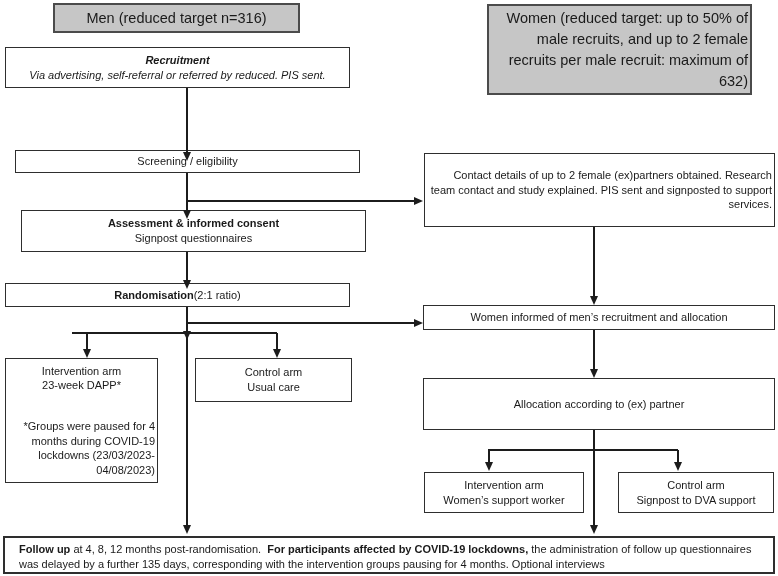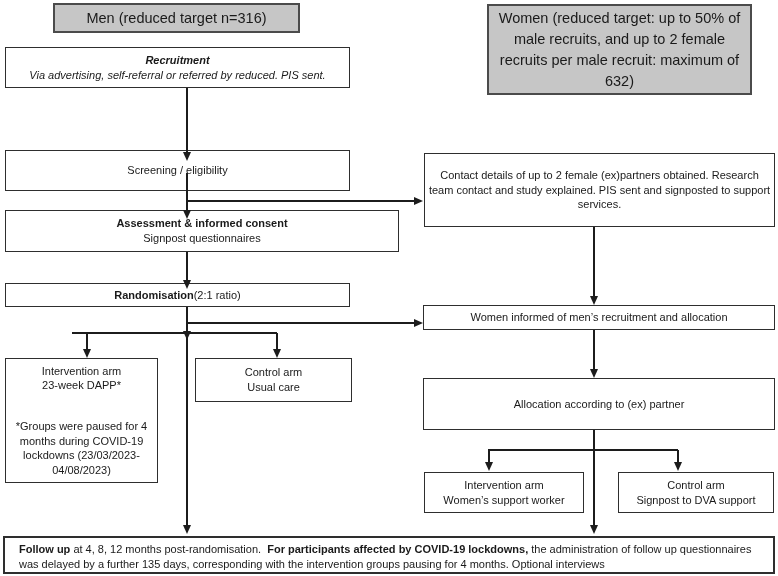--- a/index.html
+++ b/index.html
@@ -3,21 +3,21 @@
 <meta charset="utf-8">
 <style>
   html,body{margin:0;padding:0;background:#ffffff;}
   #stage{
     position:relative;width:778px;height:576px;background:#ffffff;
     font-family:"Liberation Sans", sans-serif;color:#1a1a1a;overflow:hidden;
   }
   .box{
     position:absolute;background:#ffffff;border:1px solid #2e2e2e;box-sizing:border-box;
     display:flex;flex-direction:column;align-items:center;justify-content:center;
-    text-align:center;font-size:11px;line-height:1.33;z-index:2;padding:2px 2px;
+    text-align:right;font-size:11px;line-height:1.33;z-index:2;padding:2px 2px;
   }
   .gray{
     background:#c6c6c6;border:2px solid #4b4b4b;font-size:14.5px;line-height:21px;
   }
   .b{font-weight:bold;}
   .followup{
     display:block;text-align:left;border-width:2px;white-space:pre-wrap;
     padding:4px 14px;line-height:14.5px;
   }
   .note{margin-top:26px;}
@@ -35,23 +35,23 @@
 
   <div class="box gray" style="left:53px;top:3px;width:247px;height:30px;">Men (reduced target n=316)</div>
 
   <div class="box gray" style="left:487px;top:4px;width:265px;height:91px;">Women (reduced target: up to 50% of male recruits, and up to 2 female recruits per male recruit: maximum of 632)</div>
 
   <div class="box" style="left:5px;top:47px;width:345px;height:41px;font-style:italic;">
     <div class="b">Recruitment</div>
     <div>Via advertising, self-referral or referred by reduced. PIS sent.</div>
   </div>
 
-  <div class="box" style="left:5px;top:150px;width:345px;height:41px;">Screening / eligibility</div>
+  <div class="box" style="left:15px;top:150px;width:345px;height:23px;">Screening / eligibility</div>
 
-  <div class="box" style="left:5px;top:210px;width:394px;height:42px;">
+  <div class="box" style="left:21px;top:210px;width:345px;height:42px;">
     <div class="b">Assessment &amp; informed consent</div>
     <div>Signpost questionnaires</div>
   </div>
 
   <div class="box" style="left:5px;top:283px;width:345px;height:24px;flex-direction:row;">
     <span class="b">Randomisation</span>
       <span> (2:1 ratio)</span>
   </div>
 
   <div class="box" style="left:5px;top:358px;width:153px;height:125px;">

